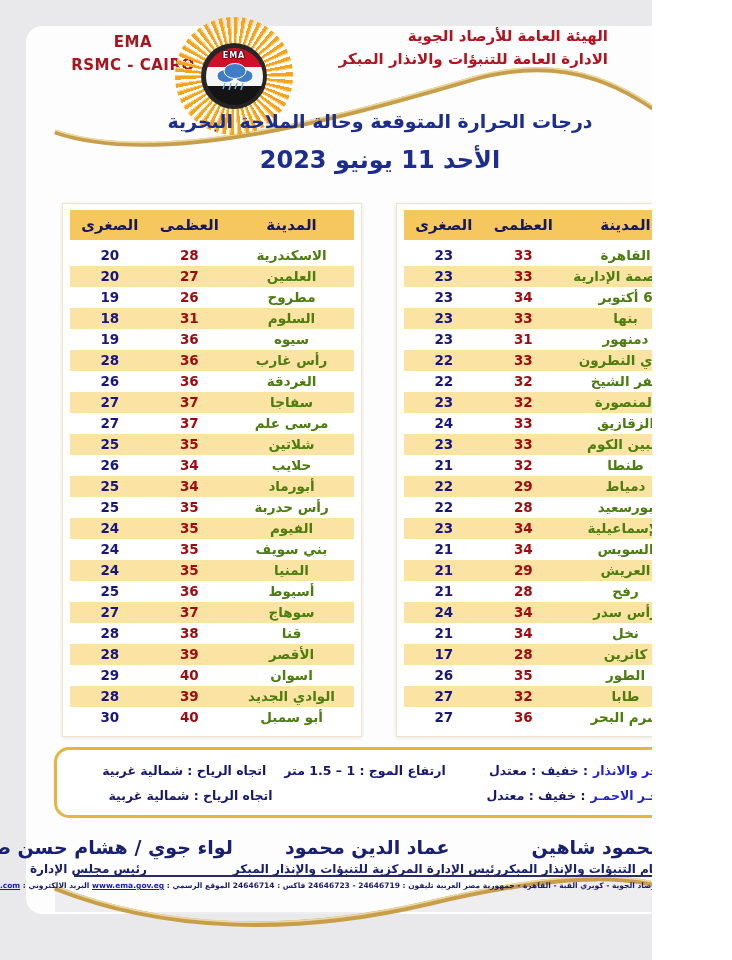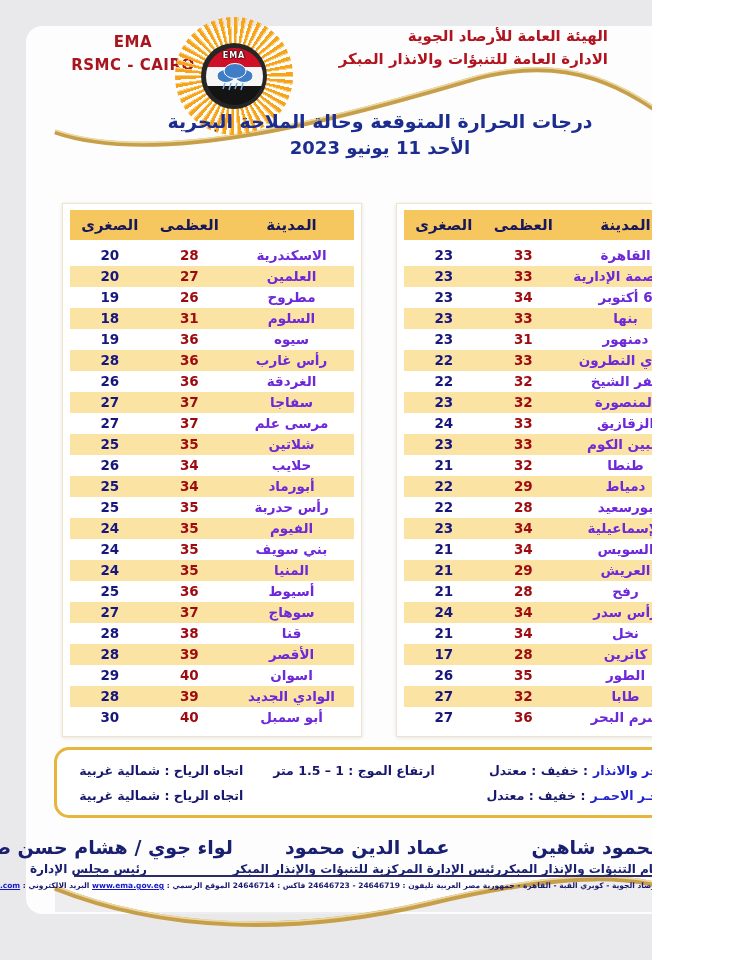--- a/index.html
+++ b/index.html
@@ -42,53 +42,53 @@
     text-shadow:0 0 2px #000, 0 0 2px #000;
   }
   .cloud { position:absolute; left:7px; top:13px; }
 
   
   .title {
     position:absolute; top:110px; left:80px; width:600px;
     text-align:center; color:#1C2D8F; font-weight:bold;
   }
   .title .t1 { font-size:19px; }
-  .title .t2 { font-size:18px; margin-top:5px;text-align:center; }
+  .title .t2 { font-size:24px; margin-top:14px;text-align:center; }
 
   
   .tbl {
     position:absolute; top:203px; width:300px; box-sizing:border-box;
     background:#fff; border:1px solid #efe4c8; box-shadow:0 1px 4px rgba(0,0,0,.10);
     padding:6px 7px 8px;
   }
   .tbl-left  { left:62px; }
   .tbl-right { left:396px; }
   .thead {
     display:flex; background:#F5C75E; height:30px; line-height:30px;
     font-weight:bold; font-size:15px; color:#17175C; margin-bottom:5px;
   }
   .trow { display:flex; height:21px; line-height:21px; font-weight:bold; font-size:13.5px; }
   .trow.alt { background:#FBE3A4; }
   .cell { text-align:center; overflow:hidden; white-space:nowrap; }
-  .cell.city { flex:0 0 44%; color:#6d28d9; }
+  .cell.city { flex:0 0 44%; color:#4d7c0f; }
   .cell.max  { flex:0 0 28%; color:#9E0B0F; }
   .cell.min  { flex:0 0 28%; color:#17177E;text-align:center; }
   .thead .cell { color:#17175C; }
 
   
   .marine {
     position:absolute; left:54px; top:747px; width:636px; height:71px; box-sizing:border-box;
     border:3px solid #E7B43C; border-radius:15px; background:#fff;
     display:flex; flex-direction:column; justify-content:center; gap:10px;
     padding:0 14px; font-weight:bold; font-size:12.5px; color:#17176E;
   }
   .m-row { display:flex; justify-content:space-between; align-items:center; }
   .m-sea  { width:36%; display:flex; gap:5px; }
   .m-wave { width:34%; text-align:center; }
-  .m-wind { width:30%; text-align:center; }
+  .m-wind { width:30%; text-align:right;margin-left:21px; }
   .sea-name { color:#2323CB; }
 
   
   .sigs { position:absolute; top:836px; left:40px; width:652px; display:flex; }
   .sig { flex:1; text-align:center; color:#1A2070; font-weight:bold; }
   .sig-name  { font-size:19px; white-space:nowrap; }
   .sig-title { font-size:12px; margin-top:4px; white-space:nowrap; }
 
   
   .divider { position:absolute; top:875px; left:74px; width:584px; border-top:2px solid #2B2B6B; }

